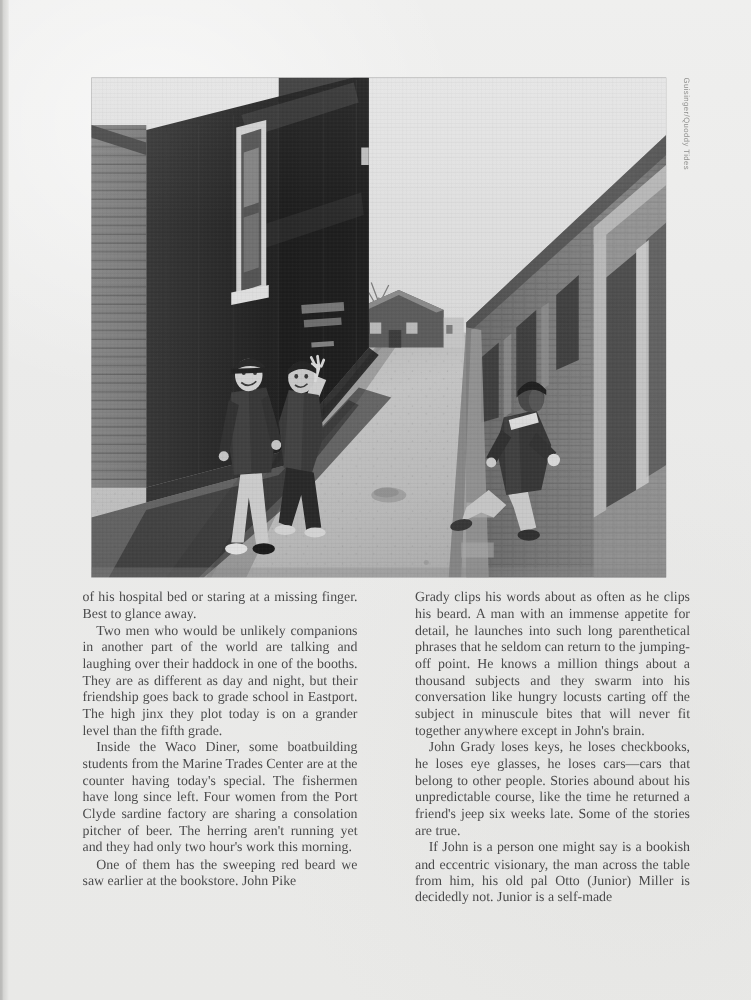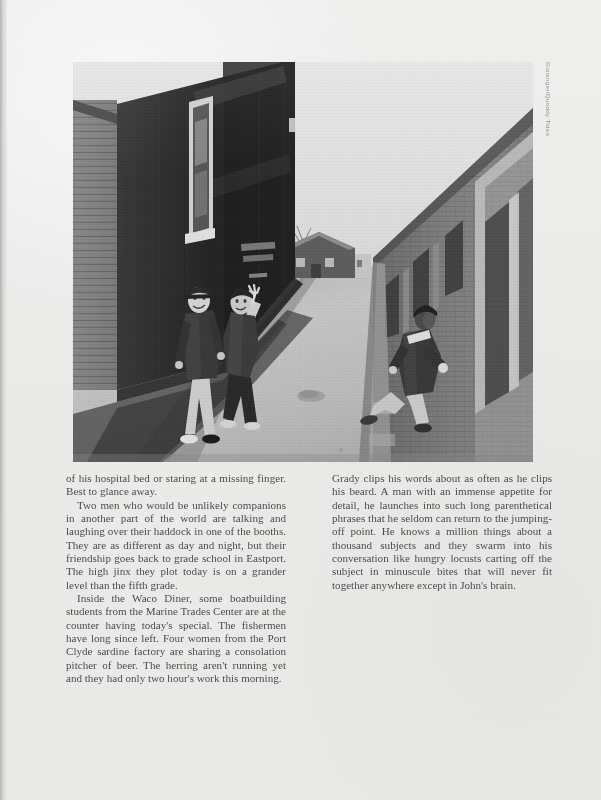--- a/index.html
+++ b/index.html
@@ -375,23 +375,26 @@
   </div>
 
   <div class="credit">Guisinger/Quoddy Tides</div>
 
   <div class="columns">
 
     <div class="col col-left">
       <p>of his hospital bed or staring at a missing finger. Best to glance away.</p>
       <p>Two men who would be unlikely companions in another part of the world are talking and laughing over their haddock in one of the booths. They are as different as day and night, but their friendship goes back to grade school in Eastport. The high jinx they plot today is on a grander level than the fifth grade.</p>
       <p>Inside the Waco Diner, some boatbuilding students from the Marine Trades Center are at the counter having today's special. The fishermen have long since left. Four women from the Port Clyde sardine factory are sharing a consolation pitcher of beer. The herring aren't running yet and they had only two hour's work this morning.</p>
+      <p>One of them has the sweeping red beard we saw earlier at the bookstore. John Pike</p>
     </div>
 
     <div class="col col-right">
       <p>Grady clips his words about as often as he clips his beard. A man with an immense appetite for detail, he launches into such long parenthetical phrases that he seldom can return to the jumping-off point. He knows a million things about a thousand subjects and they swarm into his conversation like hungry locusts carting off the subject in minuscule bites that will never fit together anywhere except in John's brain.</p>
+      <p>John Grady loses keys, he loses checkbooks, he loses eye glasses, he loses cars—cars that belong to other people. Stories abound about his unpredictable course, like the time he returned a friend's jeep six weeks late. Some of the stories are true.</p>
+      <p>If John is a person one might say is a bookish and eccentric visionary, the man across the table from him, his old pal Otto (Junior) Miller is decidedly not. Junior is a self-made</p>
     </div>
 
   </div>
 
   <div class="folio">16</div>
 
 </div>
 
 </body></html>

